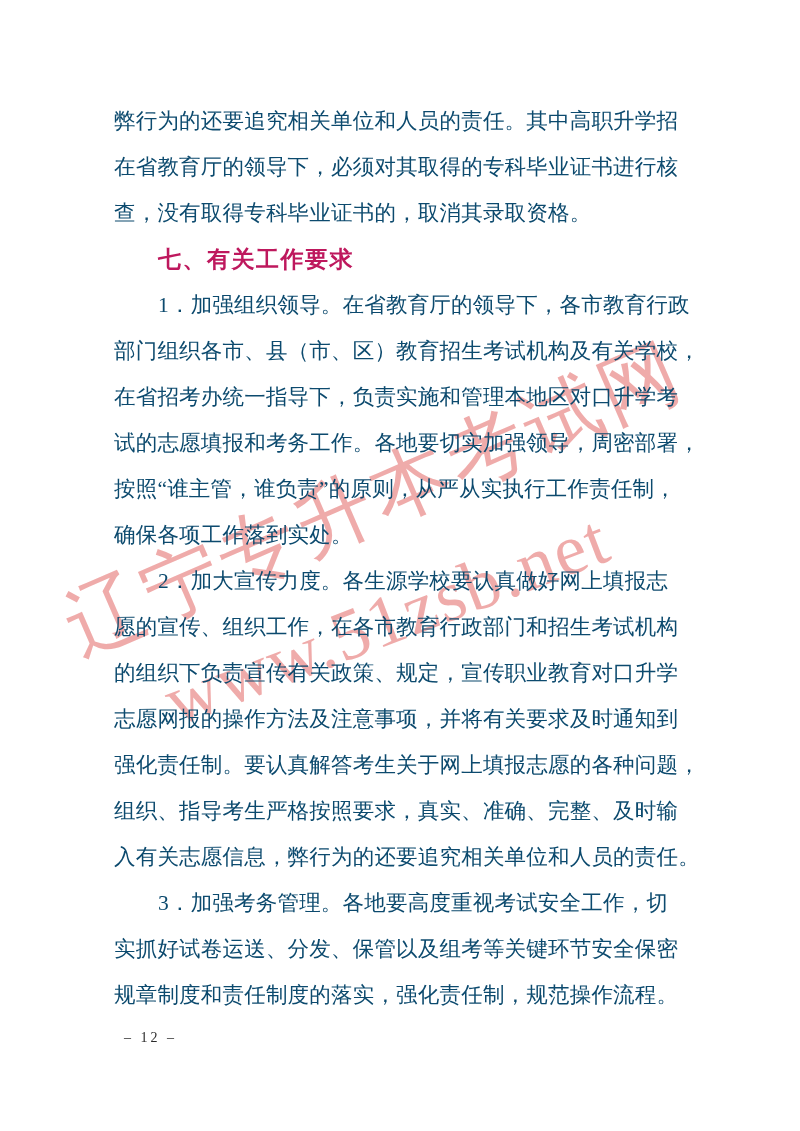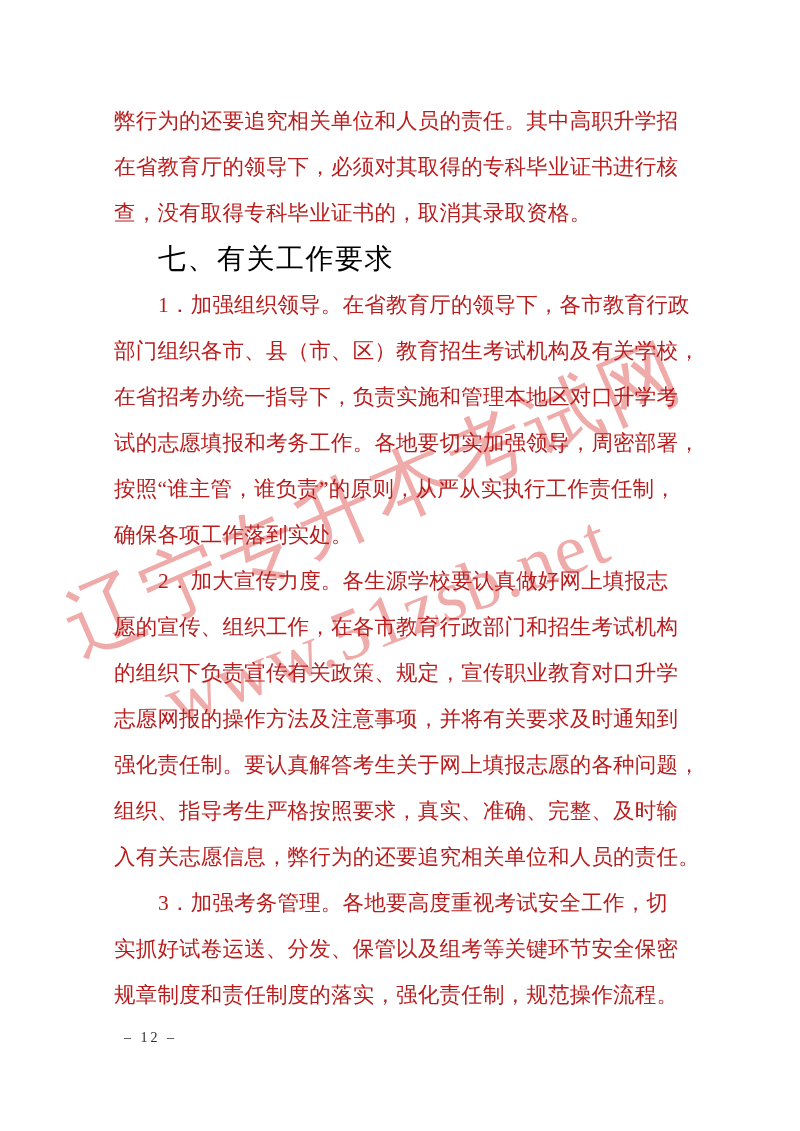--- a/index.html
+++ b/index.html
@@ -47,31 +47,31 @@
     left: 114px;
     top: 98px;
     width: 586px;
     z-index: 2;
   }
   .para { margin: 0; padding: 0; }
   .line {
     font-size: 21.5px;
     line-height: 46px;
     height: 46px;
-    color: #b91c1c;
+    color: #0c4a6e;
     letter-spacing: 0.2px;
     white-space: nowrap;
   }
   .line.indent { text-indent: 44px; }
   .para.heading .line {
     font-family: "Liberation Sans", "DejaVu Sans", sans-serif;
-    font-weight: 400;
-    font-size: 28px;
+    font-weight: 700;
+    font-size: 23px;
     letter-spacing: 1.5px;
-    color: #000000;
+    color: #be185d;
   }
   
   .page-number {
     position: absolute;
     left: 124px;
     top: 1030px;
     z-index: 2;
     font-size: 14px;
     letter-spacing: 3px;
     color: #2a2a2a;

